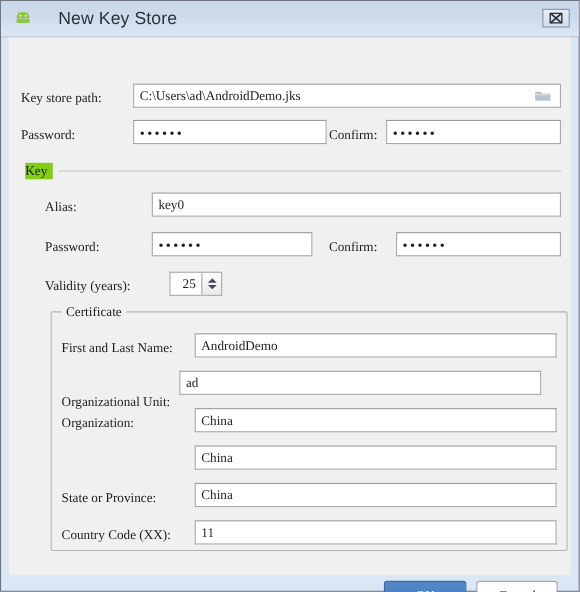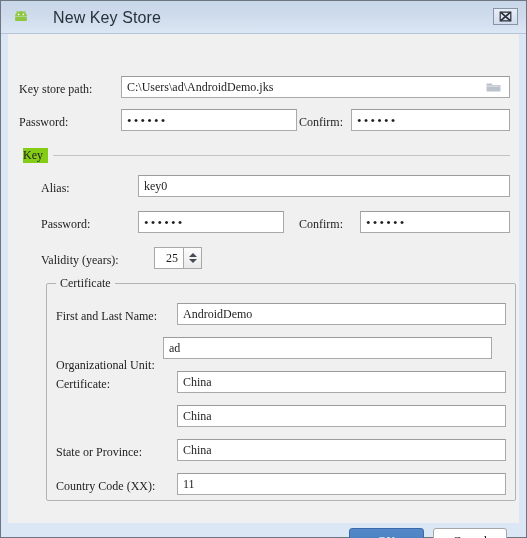--- a/index.html
+++ b/index.html
@@ -277,21 +277,21 @@
 
     <div class="group-cert"></div>
     <div class="group-cert-label">Certificate</div>
 
     <div class="lbl" style="left:48px; top:275px;">First and Last Name:</div>
     <div class="fld" style="left:169px; top:269px; width:329px;">AndroidDemo</div>
 
     <div class="lbl" style="left:48px; top:324px;">Organizational Unit:</div>
     <div class="fld" style="left:155px; top:303px; width:329px;">ad</div>
 
-    <div class="lbl" style="left:48px; top:343px;">Certificate:</div>
+    <div class="lbl" style="left:48px; top:343px;">Organization:</div>
     <div class="fld" style="left:169px; top:337px; width:329px;">China</div>
 
     <div class="fld" style="left:169px; top:371px; width:329px;">China</div>
 
     <div class="lbl" style="left:48px; top:411px;">State or Province:</div>
     <div class="fld" style="left:169px; top:405px; width:329px;">China</div>
 
     <div class="lbl" style="left:48px; top:445px;">Country Code (XX):</div>
     <div class="fld" style="left:169px; top:439px; width:329px;">11</div>
 

